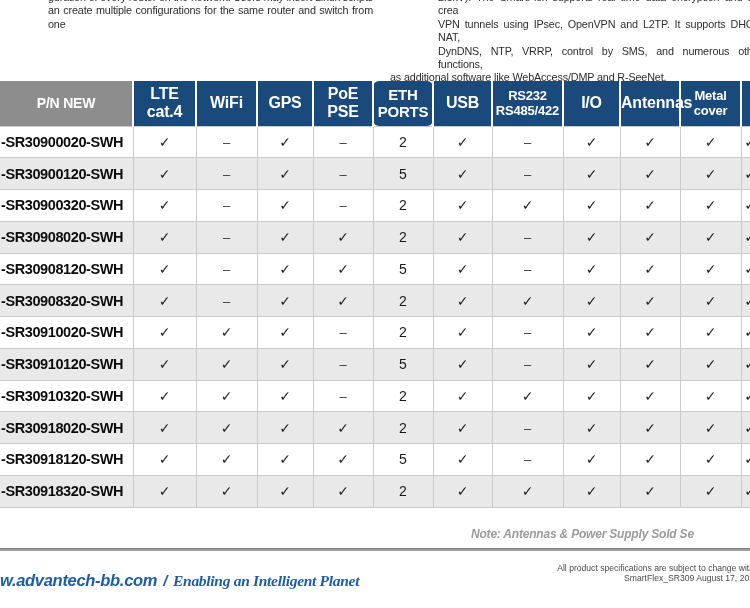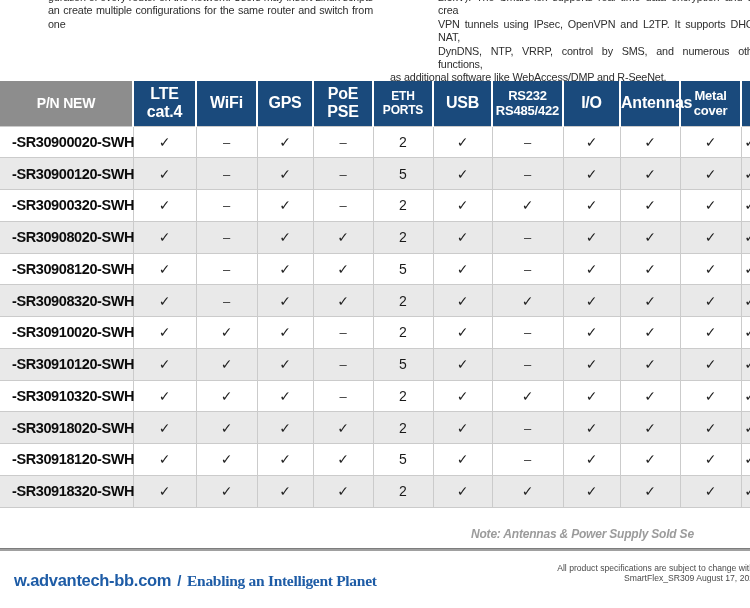--- a/index.html
+++ b/index.html
@@ -50,41 +50,41 @@
     background: var(--header-blue, #1a4a7c);
     color: #fff;
     font-weight: bold;
     font-size: 16px;
     text-align: center;
     vertical-align: middle;
     border-left: 2px solid #fff;
     letter-spacing: -0.2px;
   }
   th.pn-head { background: var(--pn-gray, #8d8d8d); border-left: none; font-size: 14px; }
-  th.small-font { font-size: 12px; }
+  th.small-font { font-size: 15px; border-radius: 6px; }
   th.twoline { white-space: pre-line; line-height: 1.18; font-size: 13px; }
 
   tbody tr { height: 31.75px; }
   tbody td {
     border: 1px solid var(--grid-gray, #cbcbcb);
     text-align: center;
     vertical-align: middle;
     font-size: 14px;
     color: #222;
     background: #fff;
   }
   tbody td:first-child { border-left: none; }
   tbody tr:nth-child(even) td { background: var(--row-alt, #e9e9e9); }
   td.pn {
     text-align: left;
     font-weight: bold;
     font-size: 14.5px;
     letter-spacing: -0.4px;
     color: #0c0c0c;
-    padding-left: 12px;
+    padding-left: 1px;
     white-space: nowrap;
   }
   td .sym-check { font-size: 14px; color: #222; }
   td .sym-dash  { font-size: 13px; color: #333; }
   td .sym-num   { font-size: 14px; color: #1a1a1a; }
 
   
   .note {
     position: absolute;
     top: 527px; left: 443px;
@@ -104,23 +104,23 @@
     border-top: 1px solid #7d7d7d;
   }
 
   
   .footer-left {
     position: absolute;
     left: 0; top: 571px;
     white-space: nowrap;
     color: var(--footer-blue, #1e5ca6);
     font-weight: bold;
+    font-style: italic;
     font-size: 16.5px;
     letter-spacing: -0.3px;
-    margin-left: 14px;
   }
   .footer-left .site { font-family: "Liberation Sans", sans-serif; }
   .footer-left .slash { padding: 0 6px; font-size: 15px; }
   .footer-left .tagline { font-family: "Liberation Serif", serif; font-size: 15.5px; }
   .footer-right {
     position: absolute;
     right: -4px; top: 563px;
     text-align: right;
     font-size: 8.6px;
     line-height: 10.2px;

